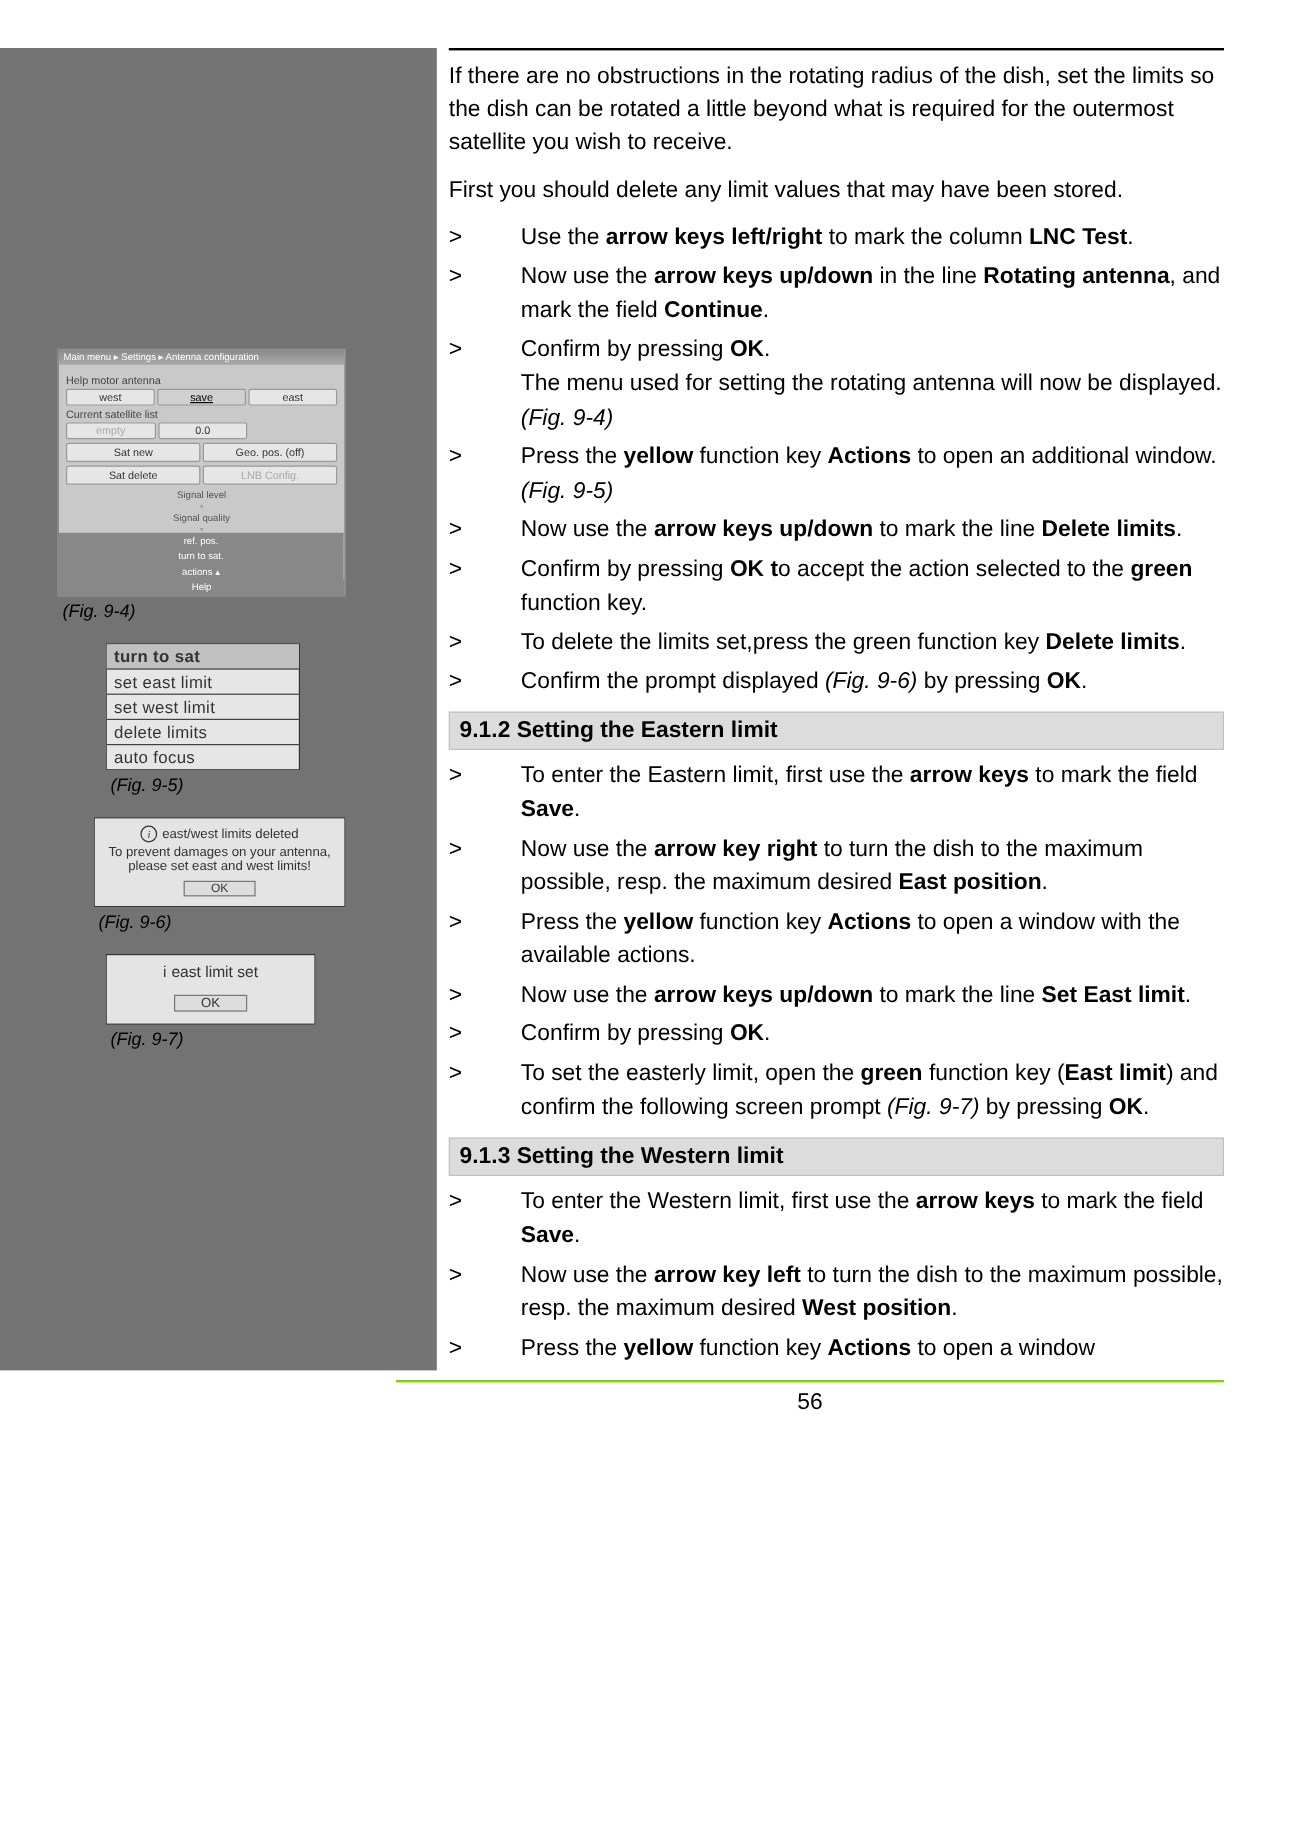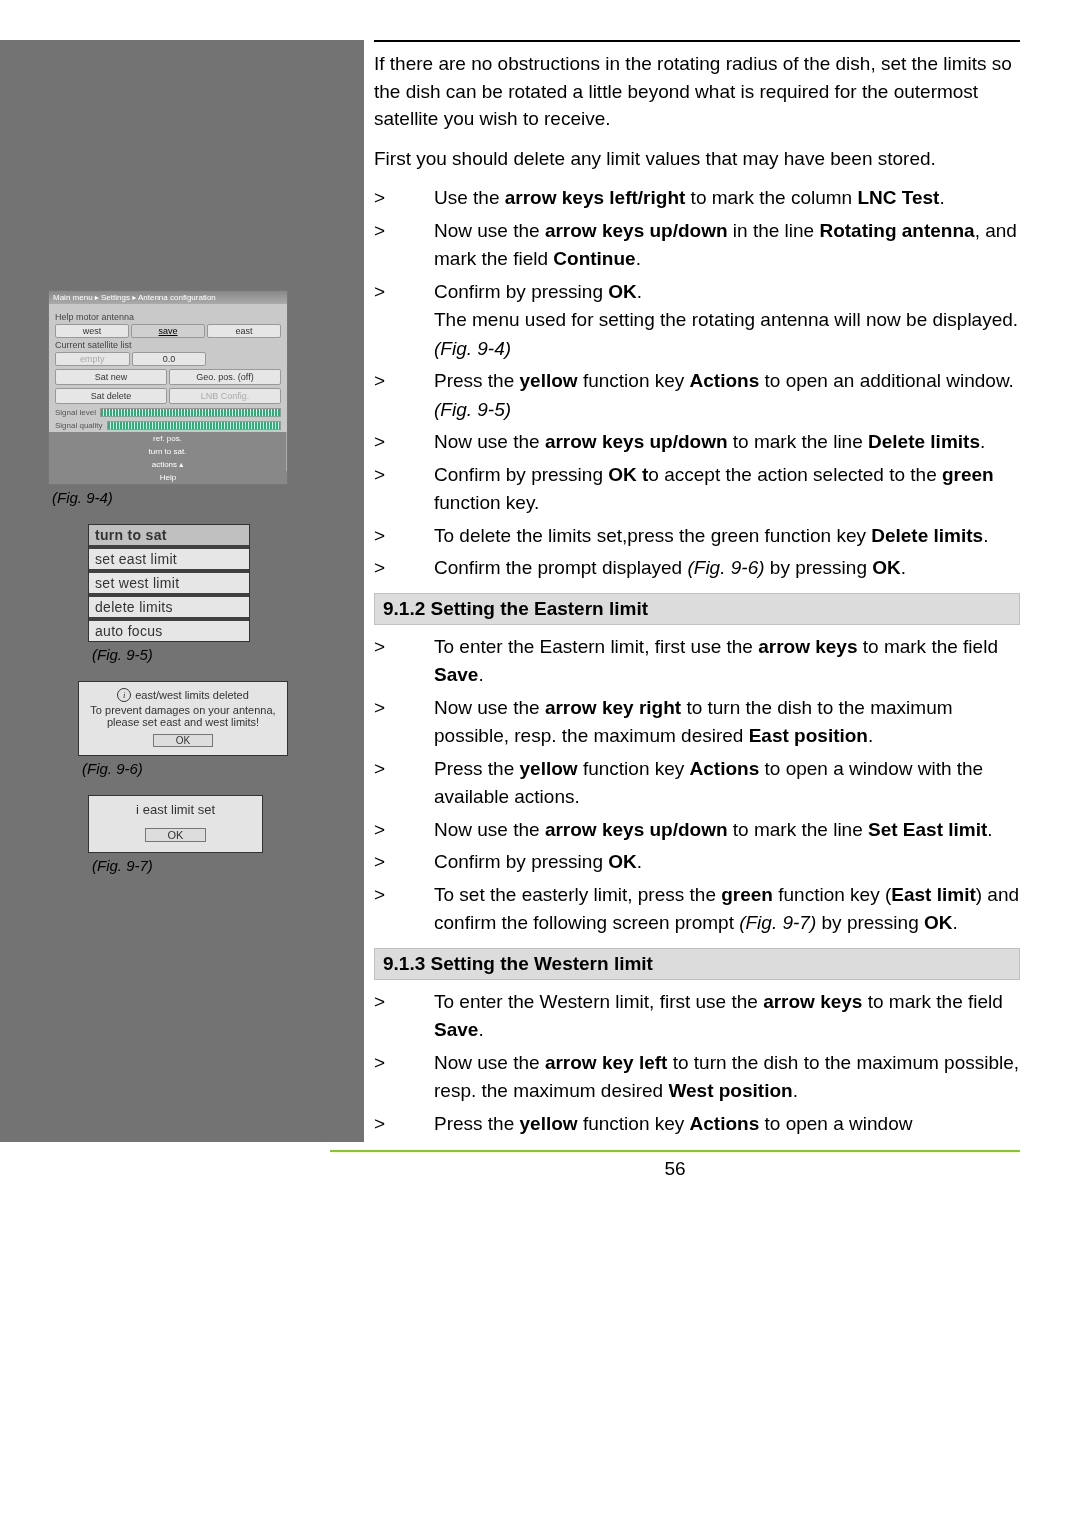--- a/index.html
+++ b/index.html
@@ -99,30 +99,30 @@
   .fig94 .row3 { display: flex; gap: 2px; }
   .fig94 .btn {
     flex: 1; text-align: center; background: #e6e6e6;
     border: 1px solid #999; border-radius: 2px; padding: 1px 0;
     font-size: 9px;
   }
   .fig94 .btn.save { background:#d0d0d0; color:#000; font-weight:normal; text-decoration:underline;}
   .fig94 .row2 { display:flex; gap:2px; margin-top:3px;align-items:center;}
   .fig94 .half { flex:1; text-align:center; background:#e6e6e6; border:1px solid #999; border-radius:2px; padding:2px 0; font-size:9px;}
   .fig94 .half.dis { color:#aaa; }
-  .fig94 .sig { display:flex; align-items:center; gap:4px; margin-top:4px; font-size:8px; color:#555;}
+  .fig94 .sig { display:flex; align-items:center; gap:4px; margin-top:4px; font-size:8px; color:#555;flex-direction:column;}
   .fig94 .bar { flex:1; height:7px; background:repeating-linear-gradient(90deg,#3a7,#3a7 2px,#cfe 2px,#cfe 3px); border:1px solid #999;}
   .fig94 .bottombar { display:flex; background:#888; color:#fff; font-size:8px;flex-direction:column; }
   .fig94 .bottombar div{flex:1; text-align:center; padding:2px 0; border-right:1px solid #aaa;}
   .fig94 .bottombar div:last-child{border-right:none;}
   
   .fig95 {
     width: 160px; margin-left:40px; background:#e6e6e6; border:1px solid #333; font-size:14px;
   }
-  .fig95 .row { border-bottom:4px solid #404040; padding:2px 6px; color:#333; font-family: "Arial Narrow", Arial, sans-serif; letter-spacing:0.3px;}
+  .fig95 .row { border-bottom:1px solid #404040; padding:2px 6px; color:#333; font-family: "Arial Narrow", Arial, sans-serif; letter-spacing:0.3px;}
   .fig95 .row.sel { background:#c0c0c0; font-weight:bold; }
   .fig95 .row:last-child{border-bottom:none;}
   
   .fig96 {
     width: 200px; margin-left:30px; background:#e4e4e4; border:1px solid #333;
     font-size:11px; text-align:center; padding:6px 4px 8px 4px; color:#333;
   }
   .fig96 .title { display:flex; justify-content:center; align-items:center; gap:4px; margin-bottom:2px;}
   .fig96 .info-icon { width:12px;height:12px;border:1px solid #333;border-radius:50%;display:inline-flex;align-items:center;justify-content:center;font-size:9px;font-style:italic;font-family:serif;}
   .fig96 .okbtn { margin-top:6px; display:inline-block; background:#ddd; border:1px solid #777; padding:0 22px; font-size:10px;}
@@ -281,21 +281,21 @@
           <span class="txt"><span>Now use the </span><b>arrow keys up/down</b><span> to mark the line </span><b>Set East limit</b><span>.</span></span>
         </div>
 
       <div class="step">
           <span class="chev">&gt;</span>
           <span class="txt"><span>Confirm by pressing </span><b>OK</b><span>.</span></span>
         </div>
 
       <div class="step">
           <span class="chev">&gt;</span>
-          <span class="txt"><span>To set the easterly limit, press the </span><b>green</b><span> function key (</span><b>East limit</b><span>) and confirm the following screen prompt </span><i>(Fig. 9-7)</i><span> by pressing </span><b>OK</b><span>.</span></span>
+          <span class="txt"><span>To set the easterly limit, open the </span><b>green</b><span> function key (</span><b>East limit</b><span>) and confirm the following screen prompt </span><i>(Fig. 9-7)</i><span> by pressing </span><b>OK</b><span>.</span></span>
         </div>
 
       <div class="section-head">9.1.3 Setting the Western limit</div>
 
       <div class="step">
           <span class="chev">&gt;</span>
           <span class="txt"><span>To enter the Western limit, first use the </span><b>arrow keys</b><span> to mark the field </span><b>Save</b><span>.</span></span>
         </div>
 
       <div class="step">

